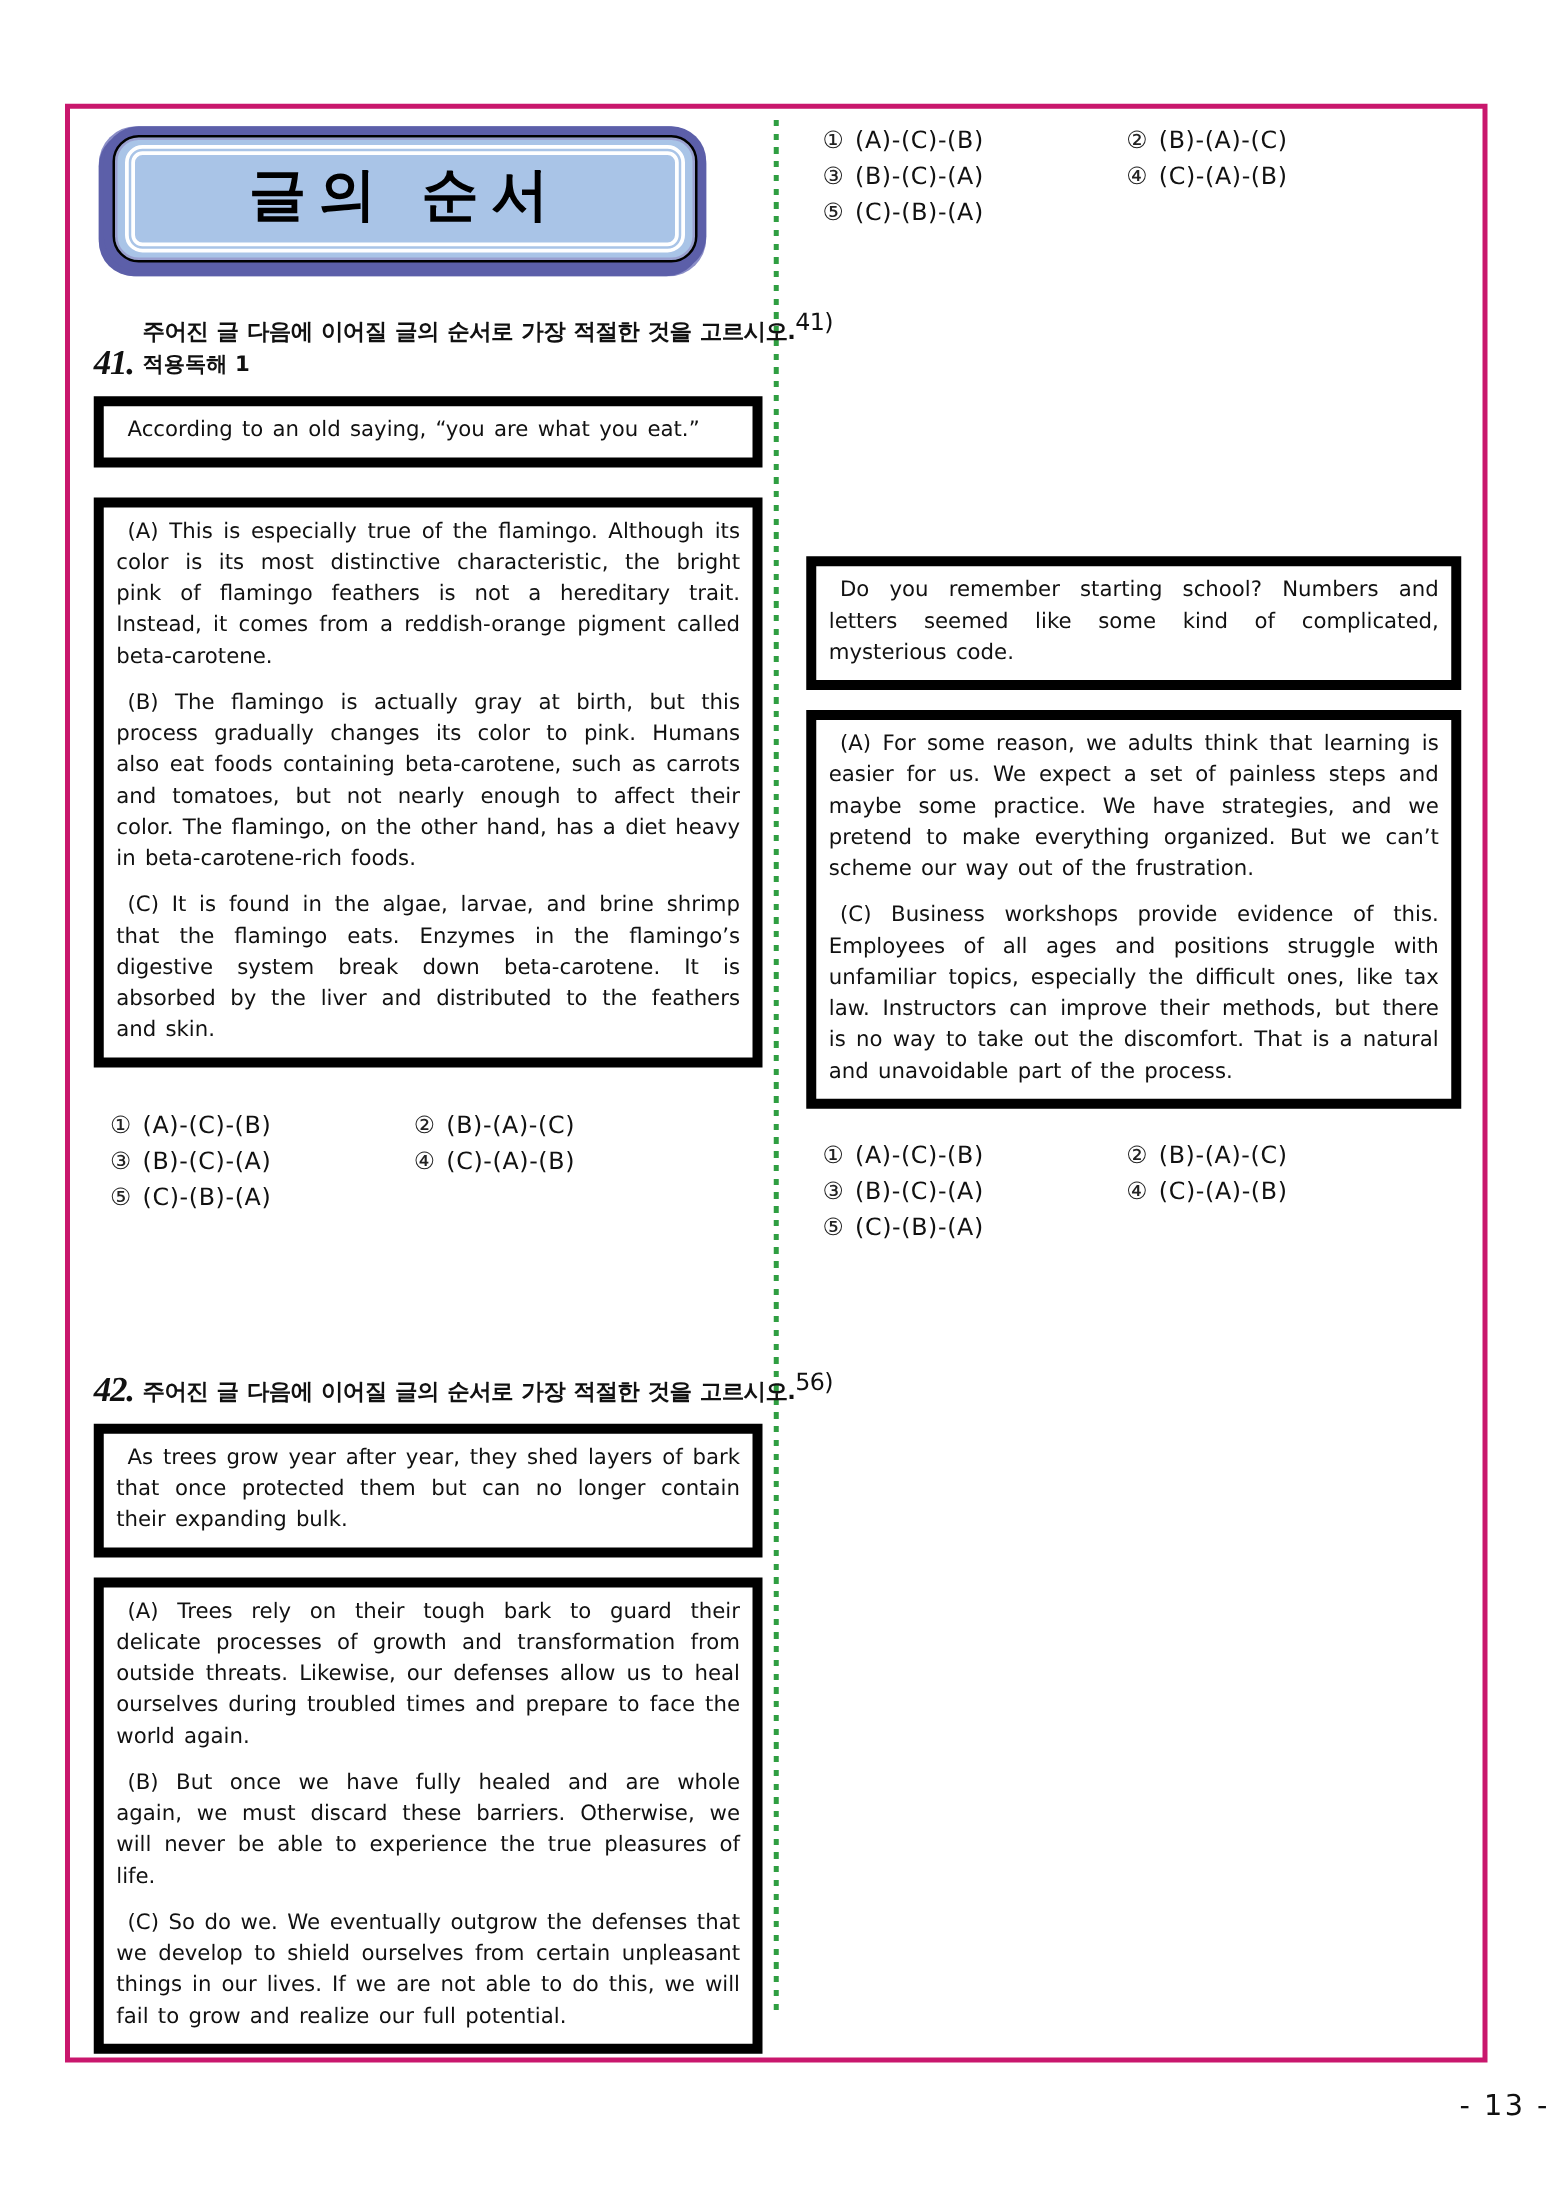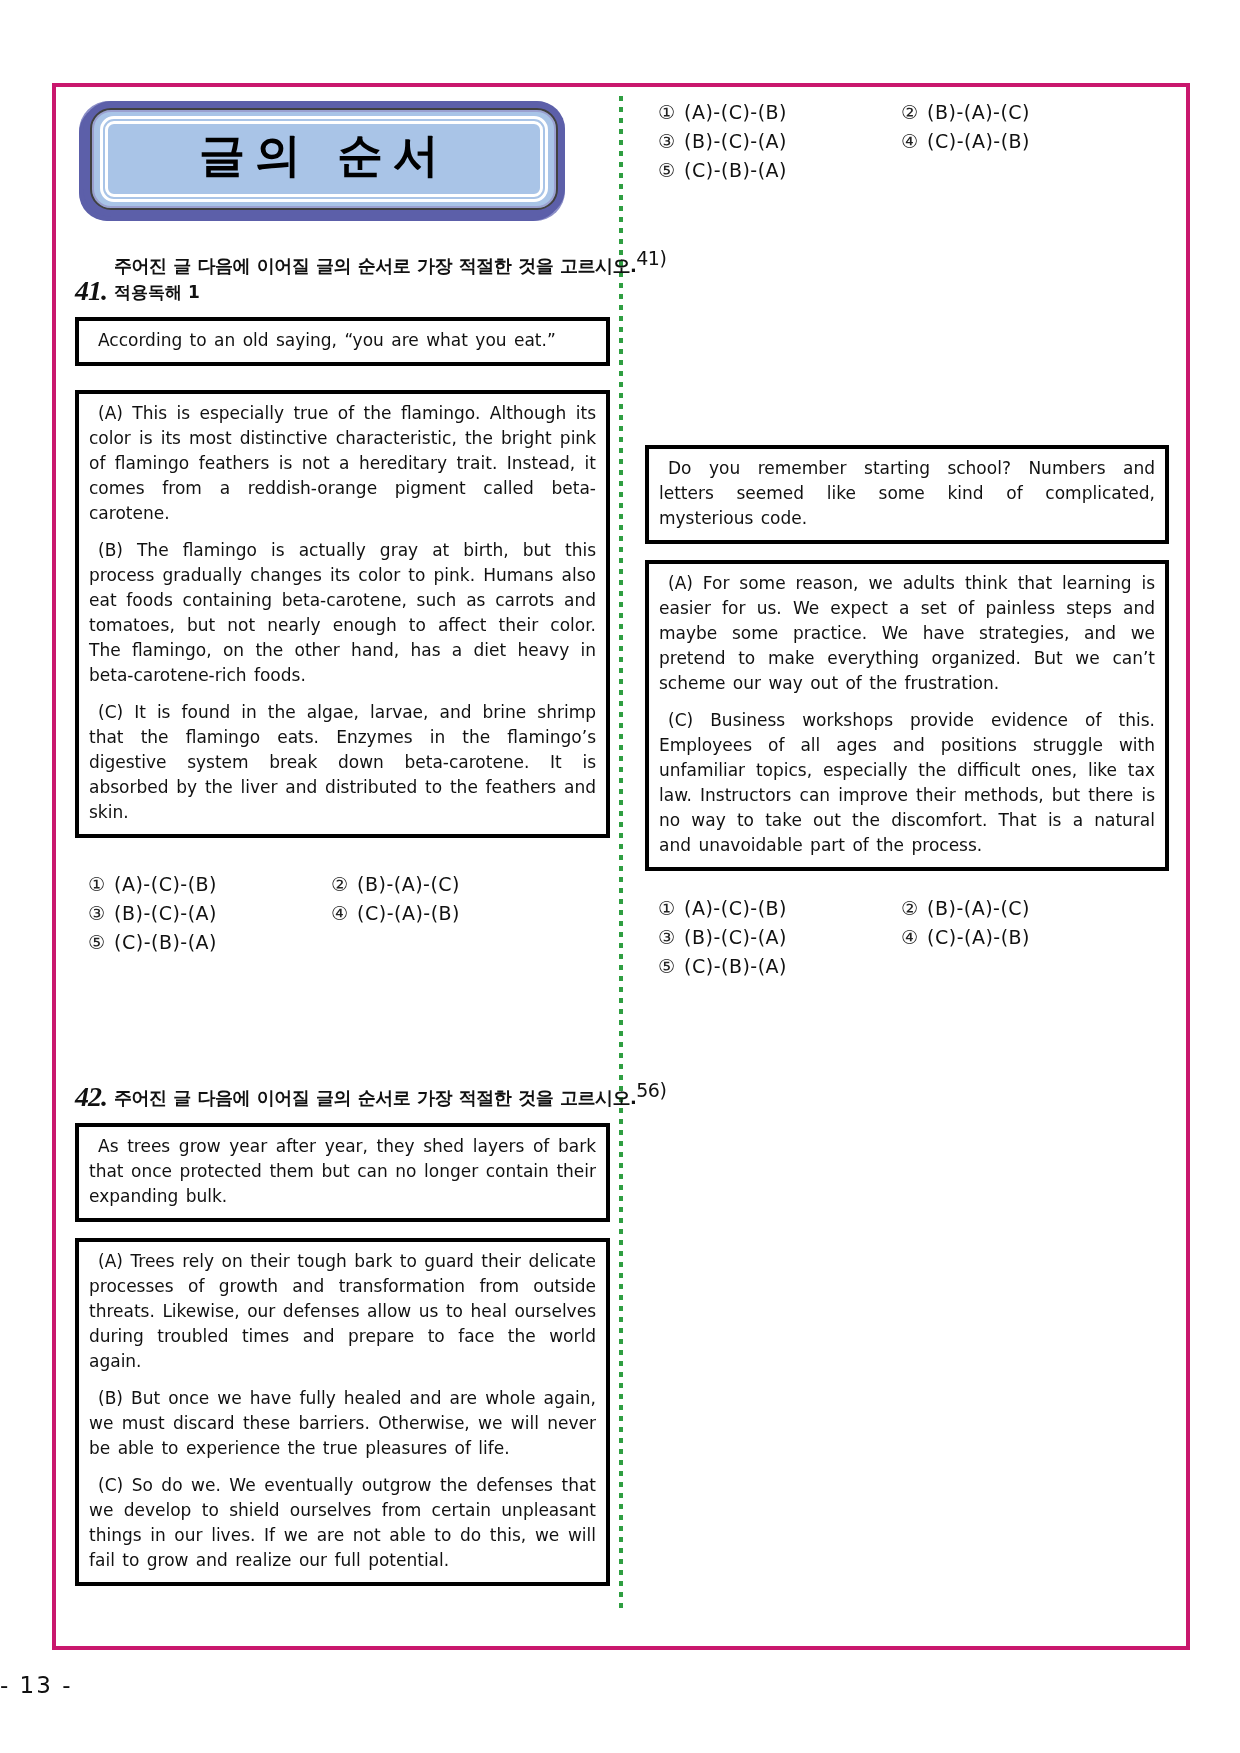--- a/index.html
+++ b/index.html
@@ -35,21 +35,21 @@
   .banner-outer {
     margin: 6px 0 0 8px;
     width: 482px;
     background: #5c5fa9;
     border-radius: 28px;
     padding: 7px;
     box-shadow: -4px 4px 0 0 #5c5fa9, -2px 2px 0 2px #8b8ec7;
   }
   .banner-mid {
     background: #a9c4e7;
-    border: 2px solid #404040;
+    border: 2px solid #000000;
     border-radius: 21px;
     padding: 6px 8px;
     box-shadow: inset 0 0 0 2px #9aa0d0;
   }
   .banner-inner {
     background: #a9c4e7;
     border: 8px double #ffffff;
     border-radius: 14px;
     text-align: center;
     font-size: 46px;
@@ -84,21 +84,21 @@
   .q-sup {
     font-size: 19px;
     font-weight: normal;
     vertical-align: super;
     line-height: 0;
   }
   .q-tag { font-size: 17px; font-weight: bold; line-height: 26px; }
 
   
   .tbox {
-    border: 4px solid #000000;
+    border: 8px solid #000000;
     padding: 7px 10px 9px 10px;
     font-size: 17px;
     line-height: 25px;
     text-align: justify;
     word-spacing: 2px;
   }
   .tbox p { text-indent: 9px; margin: 0 0 12px 0; }
   .tbox p:last-child { margin-bottom: 0; }
 
   
@@ -124,21 +124,21 @@
   #opts42 { margin-top: 5px; }
   #q43 { margin-top: 262px; }
   #q43 .given { margin-top: 12px; }
   #q43 .abc { margin-top: 16px; }
   #q43 .options { margin-top: 25px; }
 
   .page-number {
     position: absolute;
     left: 0; right: 0;
     top: 1672px;
-    text-align: left;
+    text-align: right;
     font-size: 23px;
     letter-spacing: 2px;
     color: #111;
   }
 </style>
 </head>
 <body>
 
 <div class="page-frame"></div>
 <div class="divider"></div>

